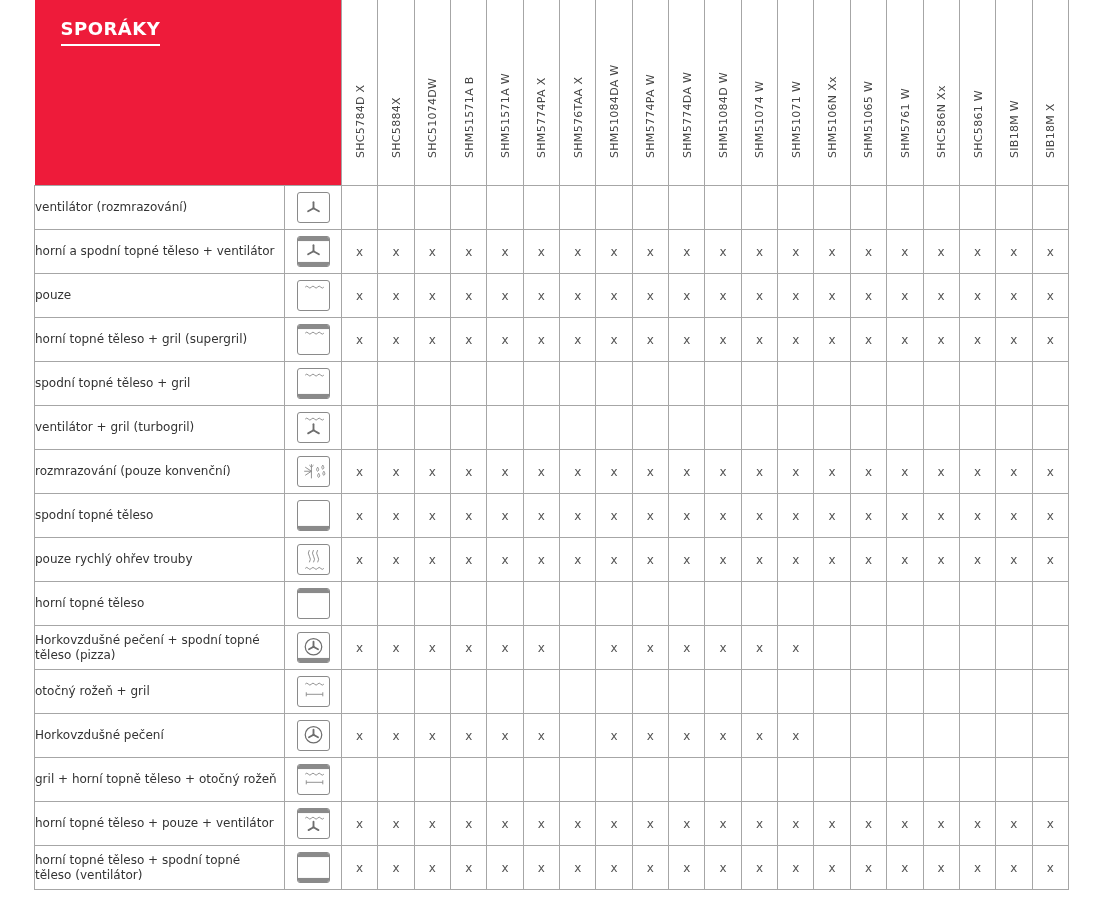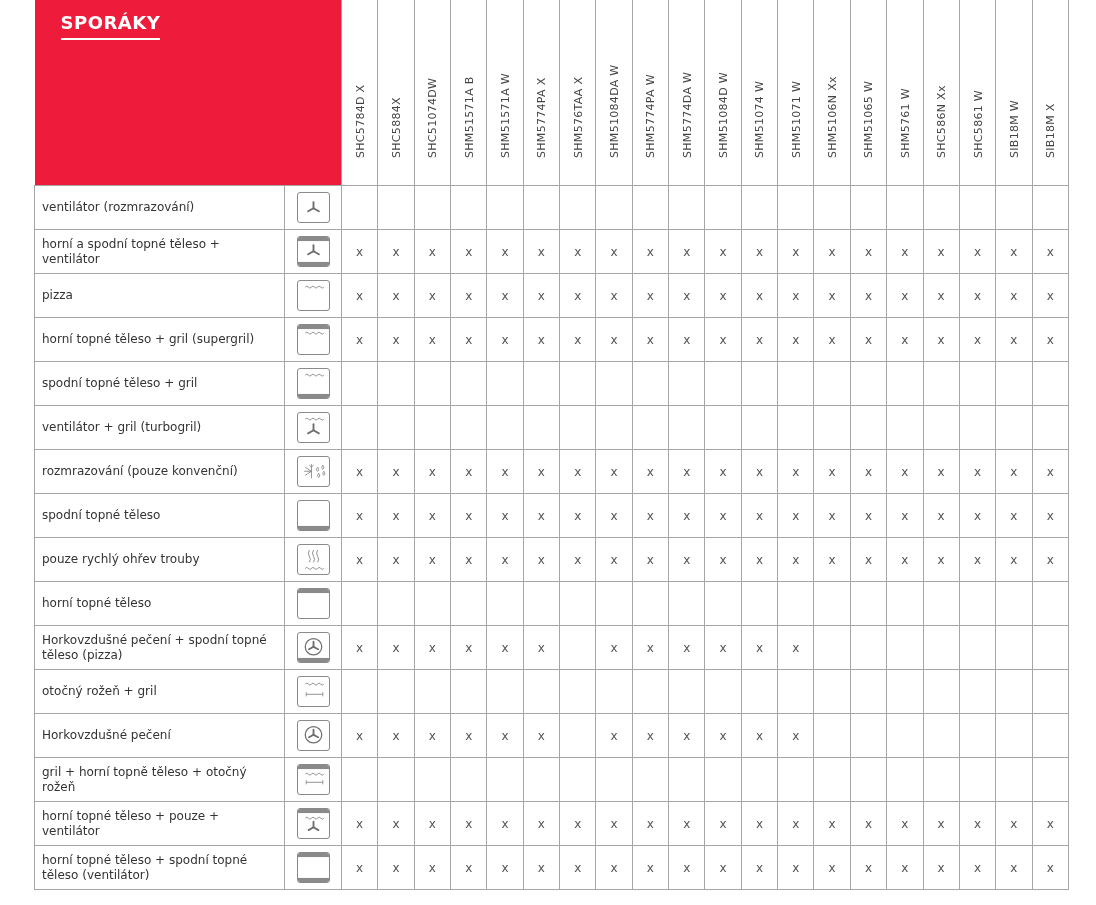--- a/index.html
+++ b/index.html
@@ -2,29 +2,29 @@
 <html><head>
 <meta charset="utf-8">
 <style>
   html, body { margin: 0; padding: 0; background: #ffffff; }
   body { width: 1096px; height: 905px; position: relative; overflow: hidden;
          font-family: "DejaVu Sans", "Liberation Sans", sans-serif; color: #333; }
   .table-wrap { position: absolute; left: 34px; top: 0; }
   table { border-collapse: collapse; table-layout: fixed; }
   td, th { padding: 0; margin: 0; }
   .hdr-red { background: #ee1b3a; width: 306px; height: 185px; vertical-align: top; position: relative; }
-  .title { position: absolute; left: 26px; top: 12px; color: #fff; font-size: 18px; letter-spacing: 0.5px;
+  .title { position: absolute; left: 26px; top: 18px; color: #fff; font-size: 18px; letter-spacing: 0.5px;
            padding-bottom: 4px; border-bottom: 2px solid #fff; line-height: 22px; }
   th.model { width: 35.35px; height: 185px; border-left: 1px solid #a6a6a6; border-right: 1px solid #a6a6a6;
              vertical-align: bottom; position: relative; }
   th.model span { position: absolute; left: 50%; bottom: 14px; transform-origin: 0 0;
                   transform: rotate(-90deg) translate(0, -50%); white-space: nowrap;
                   font-size: 11px; color: #444; font-weight: normal; letter-spacing: 0.3px; }
   tr.frow td { height: 43px; border: 1px solid #a6a6a6; }
-  td.label { width: 250px; font-size: 12px; padding-left: 7px; padding-right: 4px; box-sizing: border-box; line-height: 15px; color: #333; }
+  td.label { width: 250px; font-size: 12px; padding-left: 0; padding-right: 4px; box-sizing: border-box; line-height: 15px; color: #333; }
   td.icon { width: 56px; text-align: center; }
   td.mark { text-align: center; font-size: 12px; color: #555; }
   .ibox { display: inline-block; width: 33px; height: 31px; border: 1.5px solid #8a8a8a; border-radius: 3px;
           box-sizing: border-box; position: relative; vertical-align: middle; overflow: hidden; background:#fff; }
   .ibox svg { position: absolute; left: 0; top: 0; width: 100%; height: 100%; }
 </style>
 </head>
 <body>
 
 <div class="table-wrap">
@@ -153,21 +153,21 @@
           <td class="mark">x</td>
           <td class="mark">x</td>
           <td class="mark">x</td>
           <td class="mark">x</td>
           <td class="mark">x</td>
           <td class="mark">x</td>
           <td class="mark">x</td>
           <td class="mark">x</td>
         </tr>
         <tr class="frow">
-          <td class="label">pizza</td>
+          <td class="label">pouze</td>
           <td class="icon"><span class="ibox"><svg viewBox="0 0 30 28.5" preserveAspectRatio="none">
                 <path d="M7 6 q1.5 -2 3 0 t3 0 t3 0 t3 0 t3 0 t3 0" stroke="#8a8a8a" stroke-width="0.9" fill="none"></path>
               </svg></span></td>
           <td class="mark">x</td>
           <td class="mark">x</td>
           <td class="mark">x</td>
           <td class="mark">x</td>
           <td class="mark">x</td>
           <td class="mark">x</td>
           <td class="mark">x</td>

